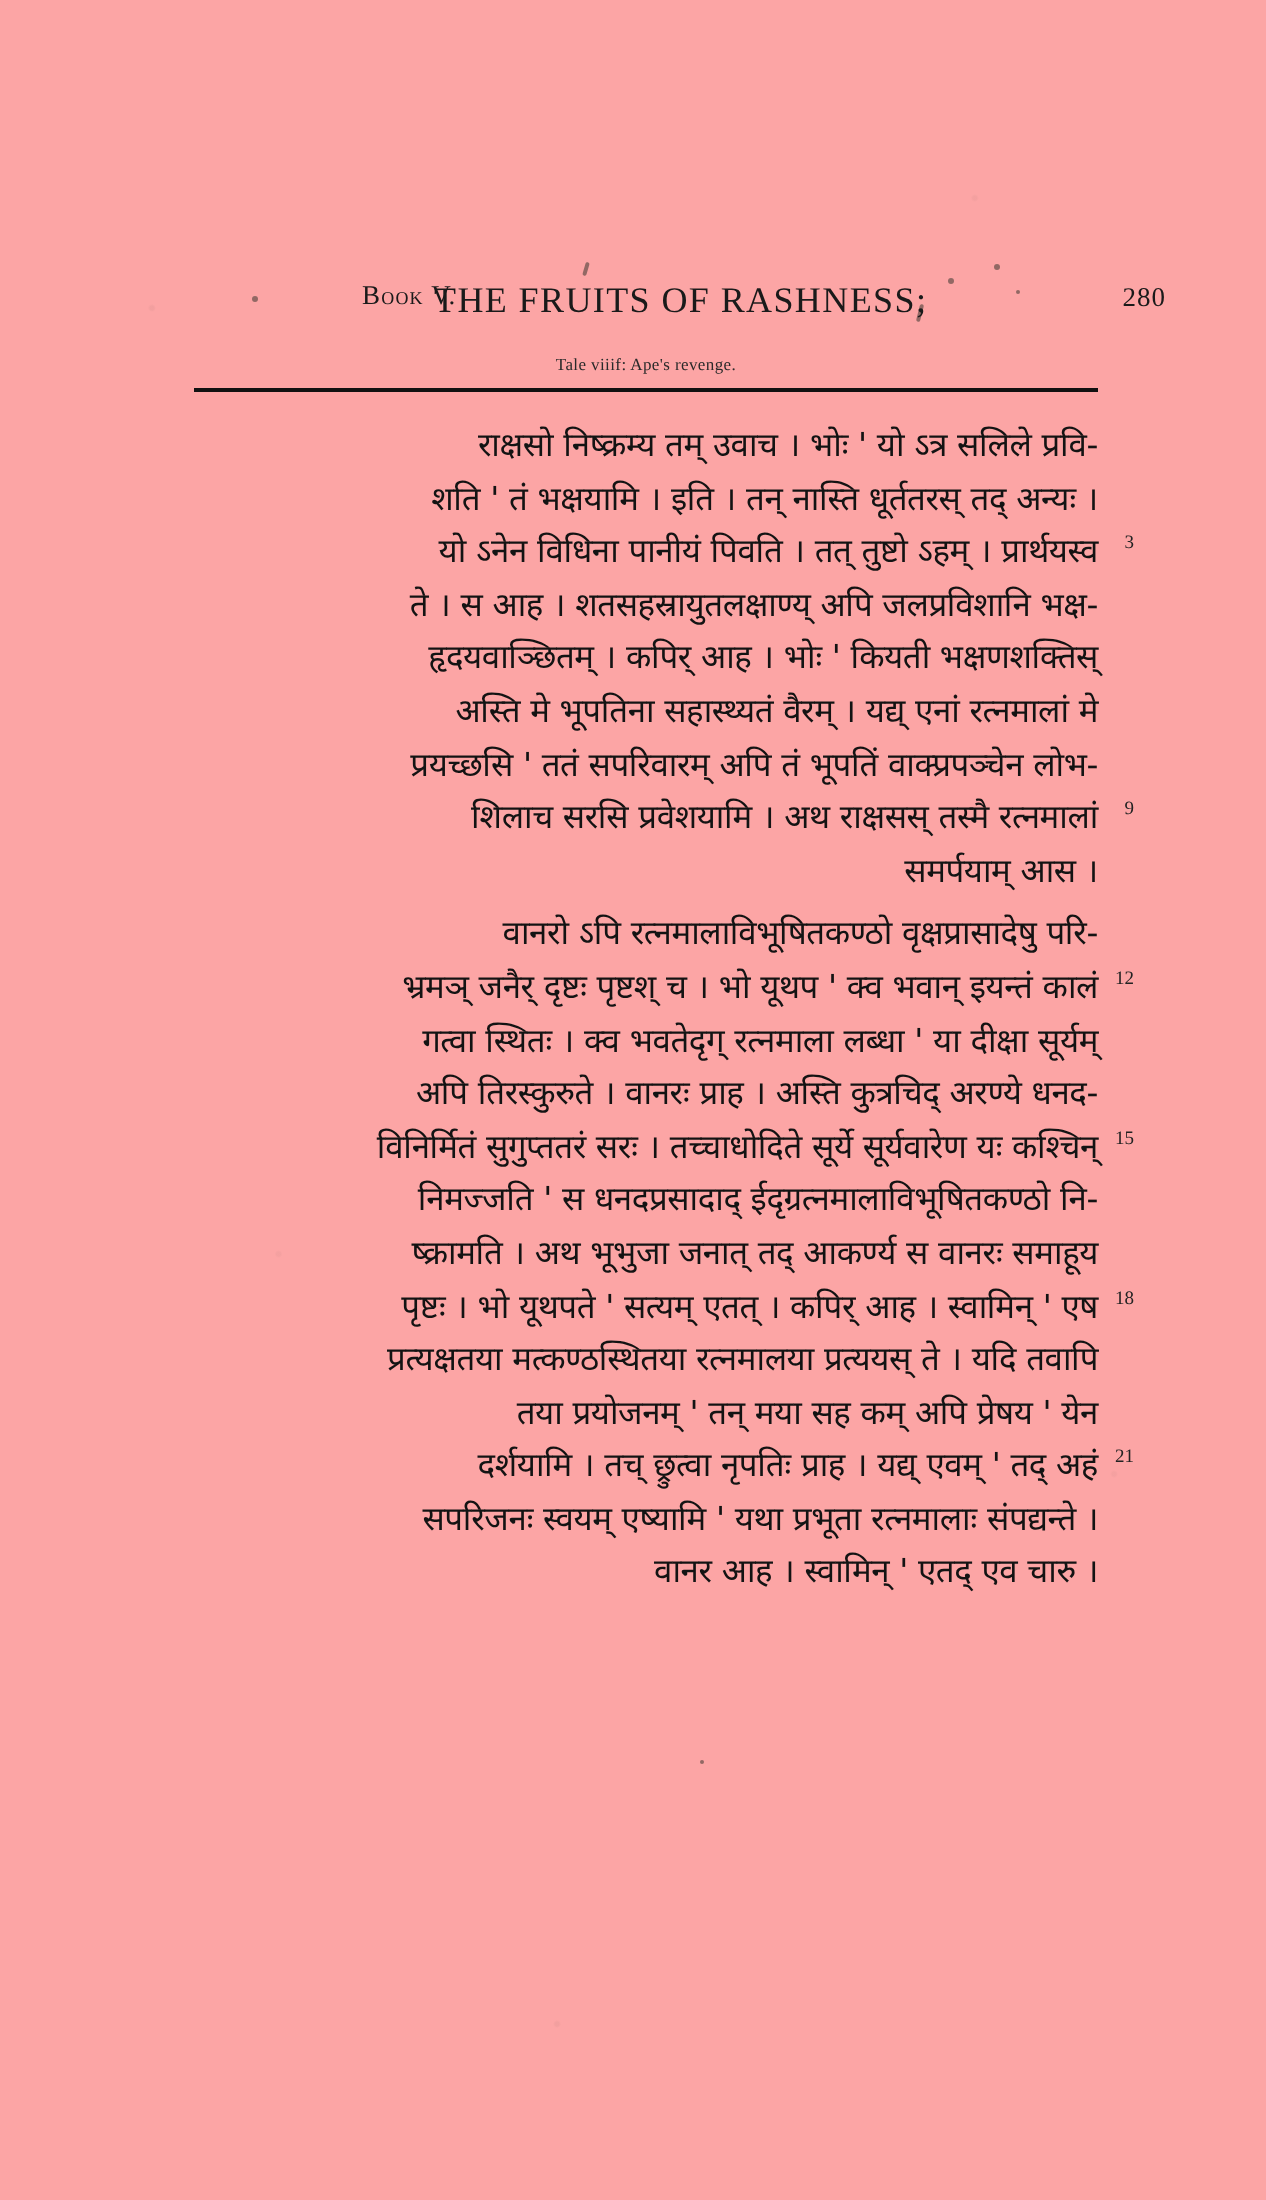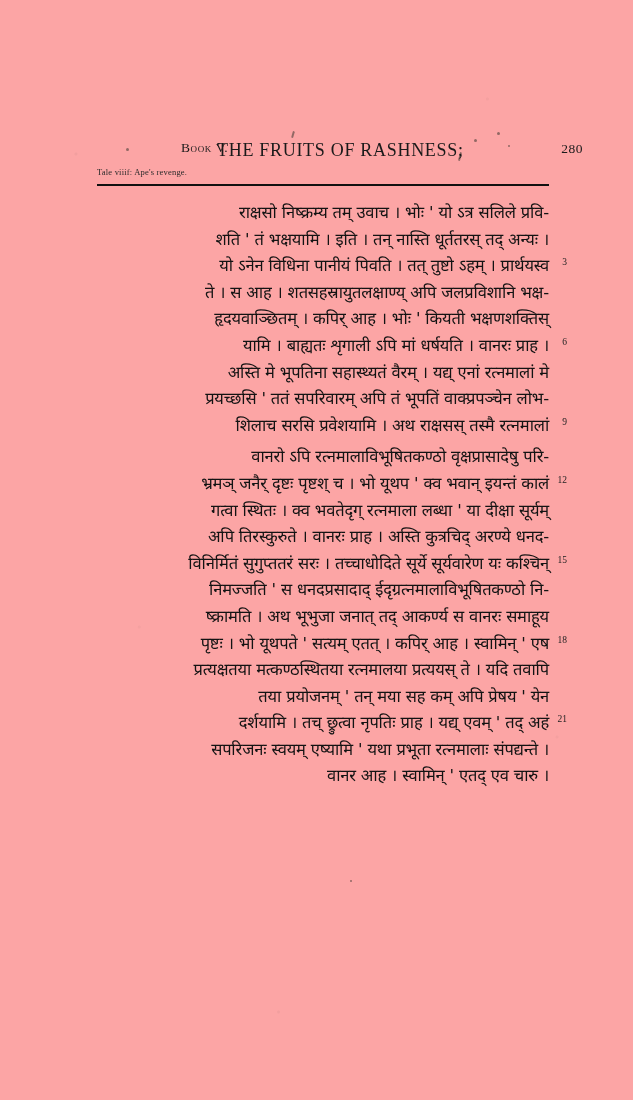--- a/index.html
+++ b/index.html
@@ -63,24 +63,24 @@
   }
   .page-number {
     position: absolute;
     right: -34px;
     top: 1px;
     font-size: 13.5px;
     color: #1a1a1a;
     letter-spacing: 0.5px;
   }
   .sub-head {
-    text-align: left;
+    text-align: center;
     font-size: 8.5px;
     color: #2a2a2a;
-    margin-top: 5px;
+    margin-top: 15px;
     letter-spacing: 0.2px;
   }
   .rule {
     margin-top: 7px;
     height: 0;
     border-top: 2.2px solid #111;
     width: 100%;
   }
   .body-text {
     margin-top: 14px;
@@ -155,24 +155,24 @@
     <div class="rule"></div>
 
     <div class="body-text">
 
       <div class="para">
         <div class="line"><span>राक्षसो निष्क्रम्य तम् उवाच । भोः ' यो ऽत्र सलिले प्रवि-</span><span class="line-num"></span></div>
         <div class="line"><span>शति ' तं भक्षयामि । इति । तन् नास्ति धूर्ततरस् तद् अन्यः ।</span><span class="line-num"></span></div>
         <div class="line"><span>यो ऽनेन विधिना पानीयं पिवति । तत् तुष्टो ऽहम् । प्रार्थयस्व</span><span class="line-num">3</span></div>
         <div class="line"><span>ते । स आह । शतसहस्रायुतलक्षाण्य् अपि जलप्रविशानि भक्ष-</span><span class="line-num"></span></div>
         <div class="line"><span>हृदयवाञ्छितम् । कपिर् आह । भोः ' कियती भक्षणशक्तिस्</span><span class="line-num"></span></div>
-        <div class="line"><span>यामि । बाह्यतः शृगाली ऽपि मां धर्षयति । वानरः प्राह ।</span><span class="line-num">6</span></div>
         <div class="line"><span>अस्ति मे भूपतिना सहास्थ्यतं वैरम् । यद्य् एनां रत्नमालां मे</span><span class="line-num"></span></div>
         <div class="line"><span>प्रयच्छसि ' ततं सपरिवारम् अपि तं भूपतिं वाक्प्रपञ्चेन लोभ-</span><span class="line-num"></span></div>
         <div class="line"><span>शिलाच सरसि प्रवेशयामि । अथ राक्षसस् तस्मै रत्नमालां</span><span class="line-num">9</span></div>
+        <div class="line"><span>समर्पयाम् आस ।</span><span class="line-num"></span></div>
       </div>
 
       <div class="para">
         <div class="line indent"><span>वानरो ऽपि रत्नमालाविभूषितकण्ठो वृक्षप्रासादेषु परि-</span><span class="line-num"></span></div>
         <div class="line"><span>भ्रमञ् जनैर् दृष्टः पृष्टश् च । भो यूथप ' क्व भवान् इयन्तं कालं</span><span class="line-num">12</span></div>
         <div class="line"><span>गत्वा स्थितः । क्व भवतेदृग् रत्नमाला लब्धा ' या दीक्षा सूर्यम्</span><span class="line-num"></span></div>
         <div class="line"><span>अपि तिरस्कुरुते । वानरः प्राह । अस्ति कुत्रचिद् अरण्ये धनद-</span><span class="line-num"></span></div>
         <div class="line"><span>विनिर्मितं सुगुप्ततरं सरः । तच्चाधोदिते सूर्ये सूर्यवारेण यः कश्चिन्</span><span class="line-num">15</span></div>
         <div class="line"><span>निमज्जति ' स धनदप्रसादाद् ईदृग्रत्नमालाविभूषितकण्ठो नि-</span><span class="line-num"></span></div>
         <div class="line"><span>ष्क्रामति । अथ भूभुजा जनात् तद् आकर्ण्य स वानरः समाहूय</span><span class="line-num"></span></div>

